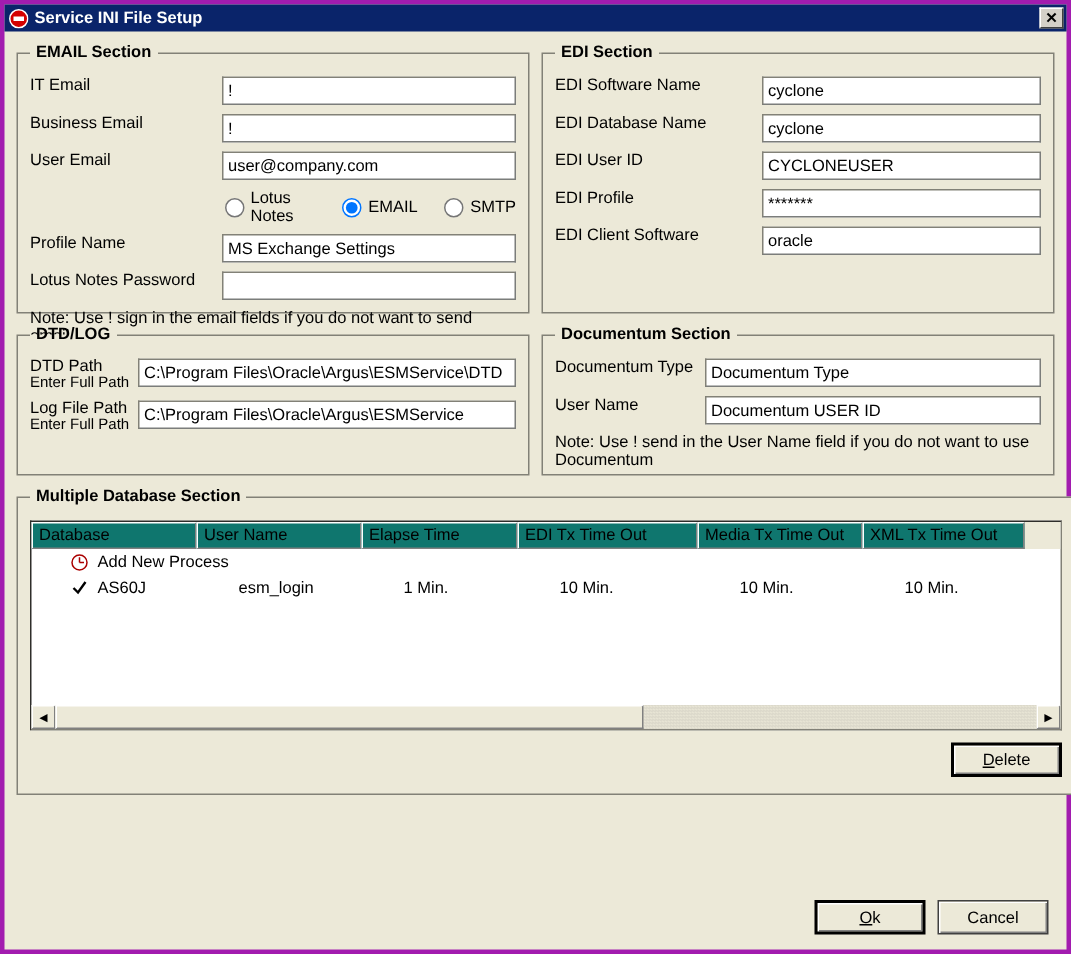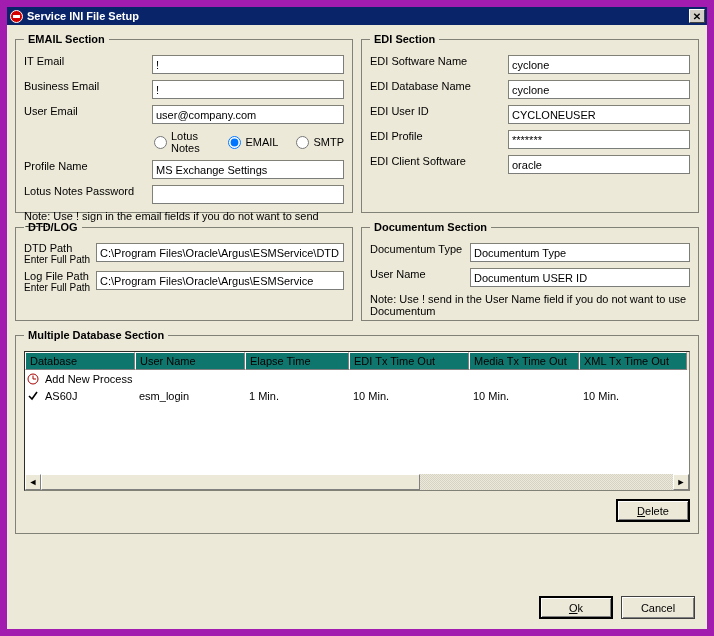--- a/index.html
+++ b/index.html
@@ -100,21 +100,21 @@
   border-color: #fff #808080 #808080 #fff;
   padding: 2px 4px;
   background: #0f766e;
   font-size: 11px;
   overflow: hidden; white-space: nowrap;
 }
 .listbody {
   font-size: 11px;
 }
 .listbody .lrow {
-  display: flex; height: 17px; align-items: center;
+  display: flex; height: 17px; align-items: center; padding-left: 24px;
 }
 .listbody .cell {
   padding: 1px 4px; overflow: hidden; white-space: nowrap;
 }
 .icon-cell { width: 16px; display: inline-flex; align-items: center; justify-content: center; }
 .hscroll {
   position: absolute; left: 0; right: 0; bottom: 0; height: 16px;
   background: #ece9d8;
   display: flex;
 }
@@ -144,21 +144,21 @@
 fieldset.multi { height: 205px; padding-bottom: 10px; }
 
 .c0 { width: 110px; }
 .c1 { width: 110px; }
 .c2 { width: 104px; }
 .c3 { width: 120px; }
 .c4 { width: 110px; }
 .c5 { width: 108px; }
 
 .dialog-border {
-  border: 7px solid #a21caf;
+  border: 3px solid #a21caf;
   width: 714px; height: 636px;
   display: flex; flex-direction: column;
 }
 .bottom-buttons {
   display: flex; justify-content: flex-end; gap: 8px;
   padding: 6px 12px 10px 0;
 }
 </style>
 </head>
 <body>

